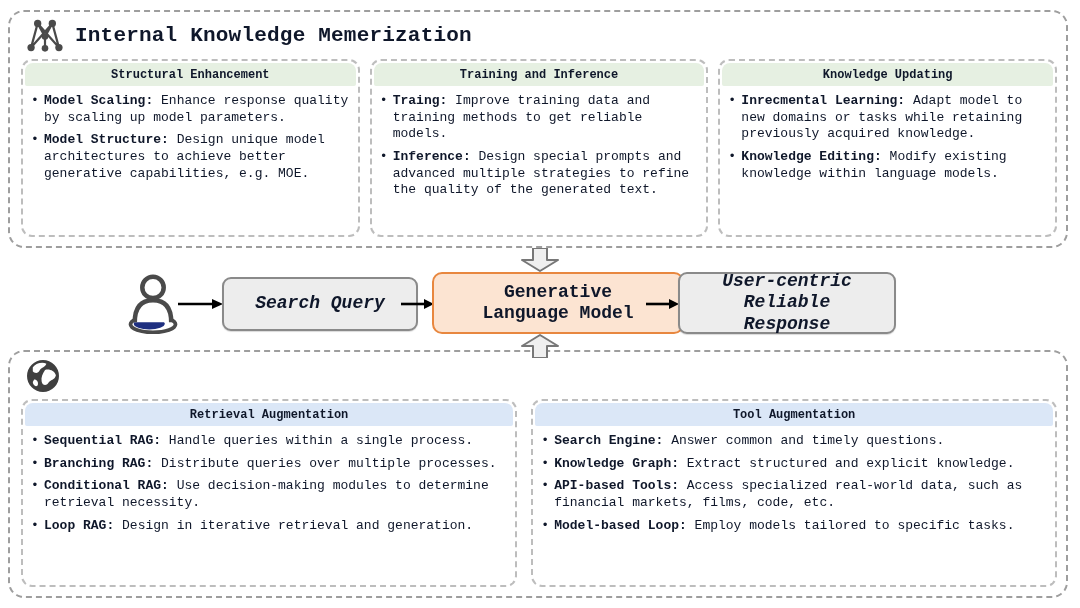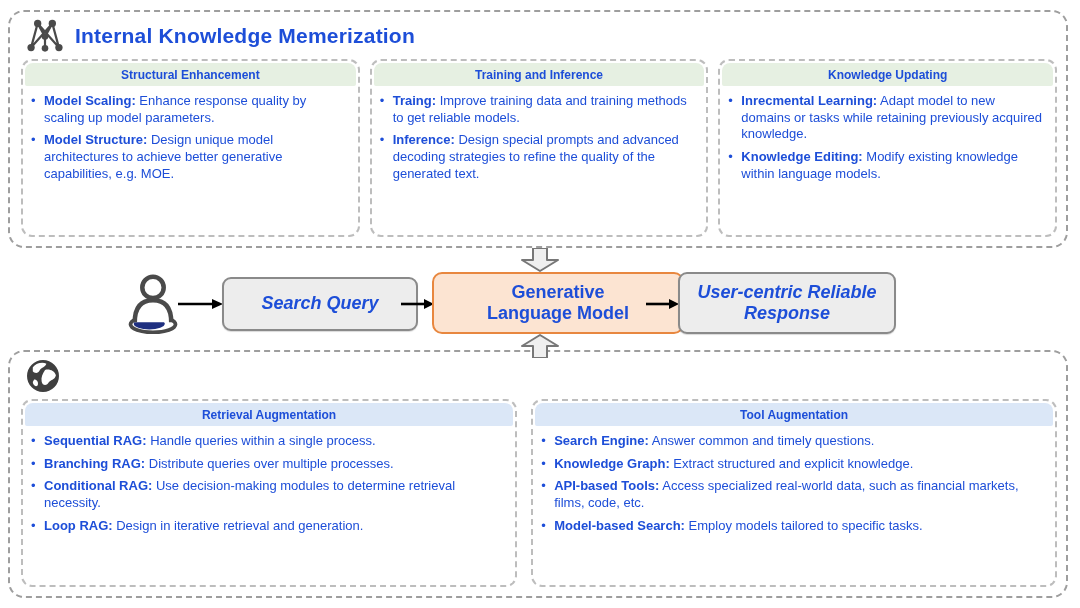--- a/index.html
+++ b/index.html
@@ -1,18 +1,18 @@
 <!DOCTYPE html>
 <html><head>
 <meta charset="utf-8">
 <style>
   html,body{margin:0;padding:0;background:#fff;}
   .stage{
     position:relative;width:1080px;height:608px;background:#ffffff;overflow:hidden;
-    font-family:Liberation Sans, sans-serif;color:#1d4ed8;
+    font-family:Liberation Mono, monospace;color:#0f172a;
   }
   .outer-box{
     position:absolute;left:8px;width:1060px;
     border:2px dashed #9e9e9e;border-radius:16px;background:#fff;box-sizing:border-box;
   }
   .outer-top{top:10px;height:238px;}
   .outer-bottom{top:350px;height:248px;}
   .section-title{display:flex;align-items:center;gap:11px;padding:7px 0 0 16px;}
   .section-title .ttl{font-size:21px;font-weight:bold;letter-spacing:.2px;}
   .boxes-row{position:absolute;left:11px;right:9px;top:47px;bottom:9px;display:flex;gap:10px;}
@@ -76,21 +76,21 @@
             <li><b>Model Structure:</b> <span>Design unique model architectures to achieve better generative capabilities, e.g. MOE.</span></li>
           </ul>
         </div>
       </div>
 
       <div class="sub-box">
         <div class="sub-header hdr-green">Training and Inference</div>
         <div class="sub-body">
           <ul class="bullets">
             <li><b>Traing:</b> <span>Improve training data and training methods to get reliable models.</span></li>
-            <li><b>Inference:</b> <span>Design special prompts and advanced decoding strategies to refine the quality of the generated text.</span></li>
+            <li><b>Inference:</b> <span>Design special prompts and advanced multiple strategies to refine the quality of the generated text.</span></li>
           </ul>
         </div>
       </div>
 
       <div class="sub-box">
         <div class="sub-header hdr-green">Knowledge Updating</div>
         <div class="sub-body">
           <ul class="bullets">
             <li><b>Inrecmental Learning:</b> <span>Adapt model to new domains or tasks while retaining previously acquired knowledge.</span></li>
             <li><b>Knowledge Editing:</b> <span>Modify existing knowledge within language models.</span></li>
@@ -169,21 +169,21 @@
         </div>
       </div>
 
       <div class="sub-box" style="flex:528;">
         <div class="sub-header hdr-blue">Tool Augmentation</div>
         <div class="sub-body">
           <ul class="bullets">
             <li><b>Search Engine:</b> <span>Answer common and timely questions.</span></li>
             <li><b>Knowledge Graph:</b> <span>Extract structured and explicit knowledge.</span></li>
             <li><b>API-based Tools:</b> <span>Access specialized real-world data, such as financial markets, films, code, etc.</span></li>
-            <li><b>Model-based Search:</b> <span>Employ models tailored to specific tasks.</span></li>
+            <li><b>Model-based Loop:</b> <span>Employ models tailored to specific tasks.</span></li>
           </ul>
         </div>
       </div>
 
     </div>
   </div>
 
 </div>
 
 </body></html>

